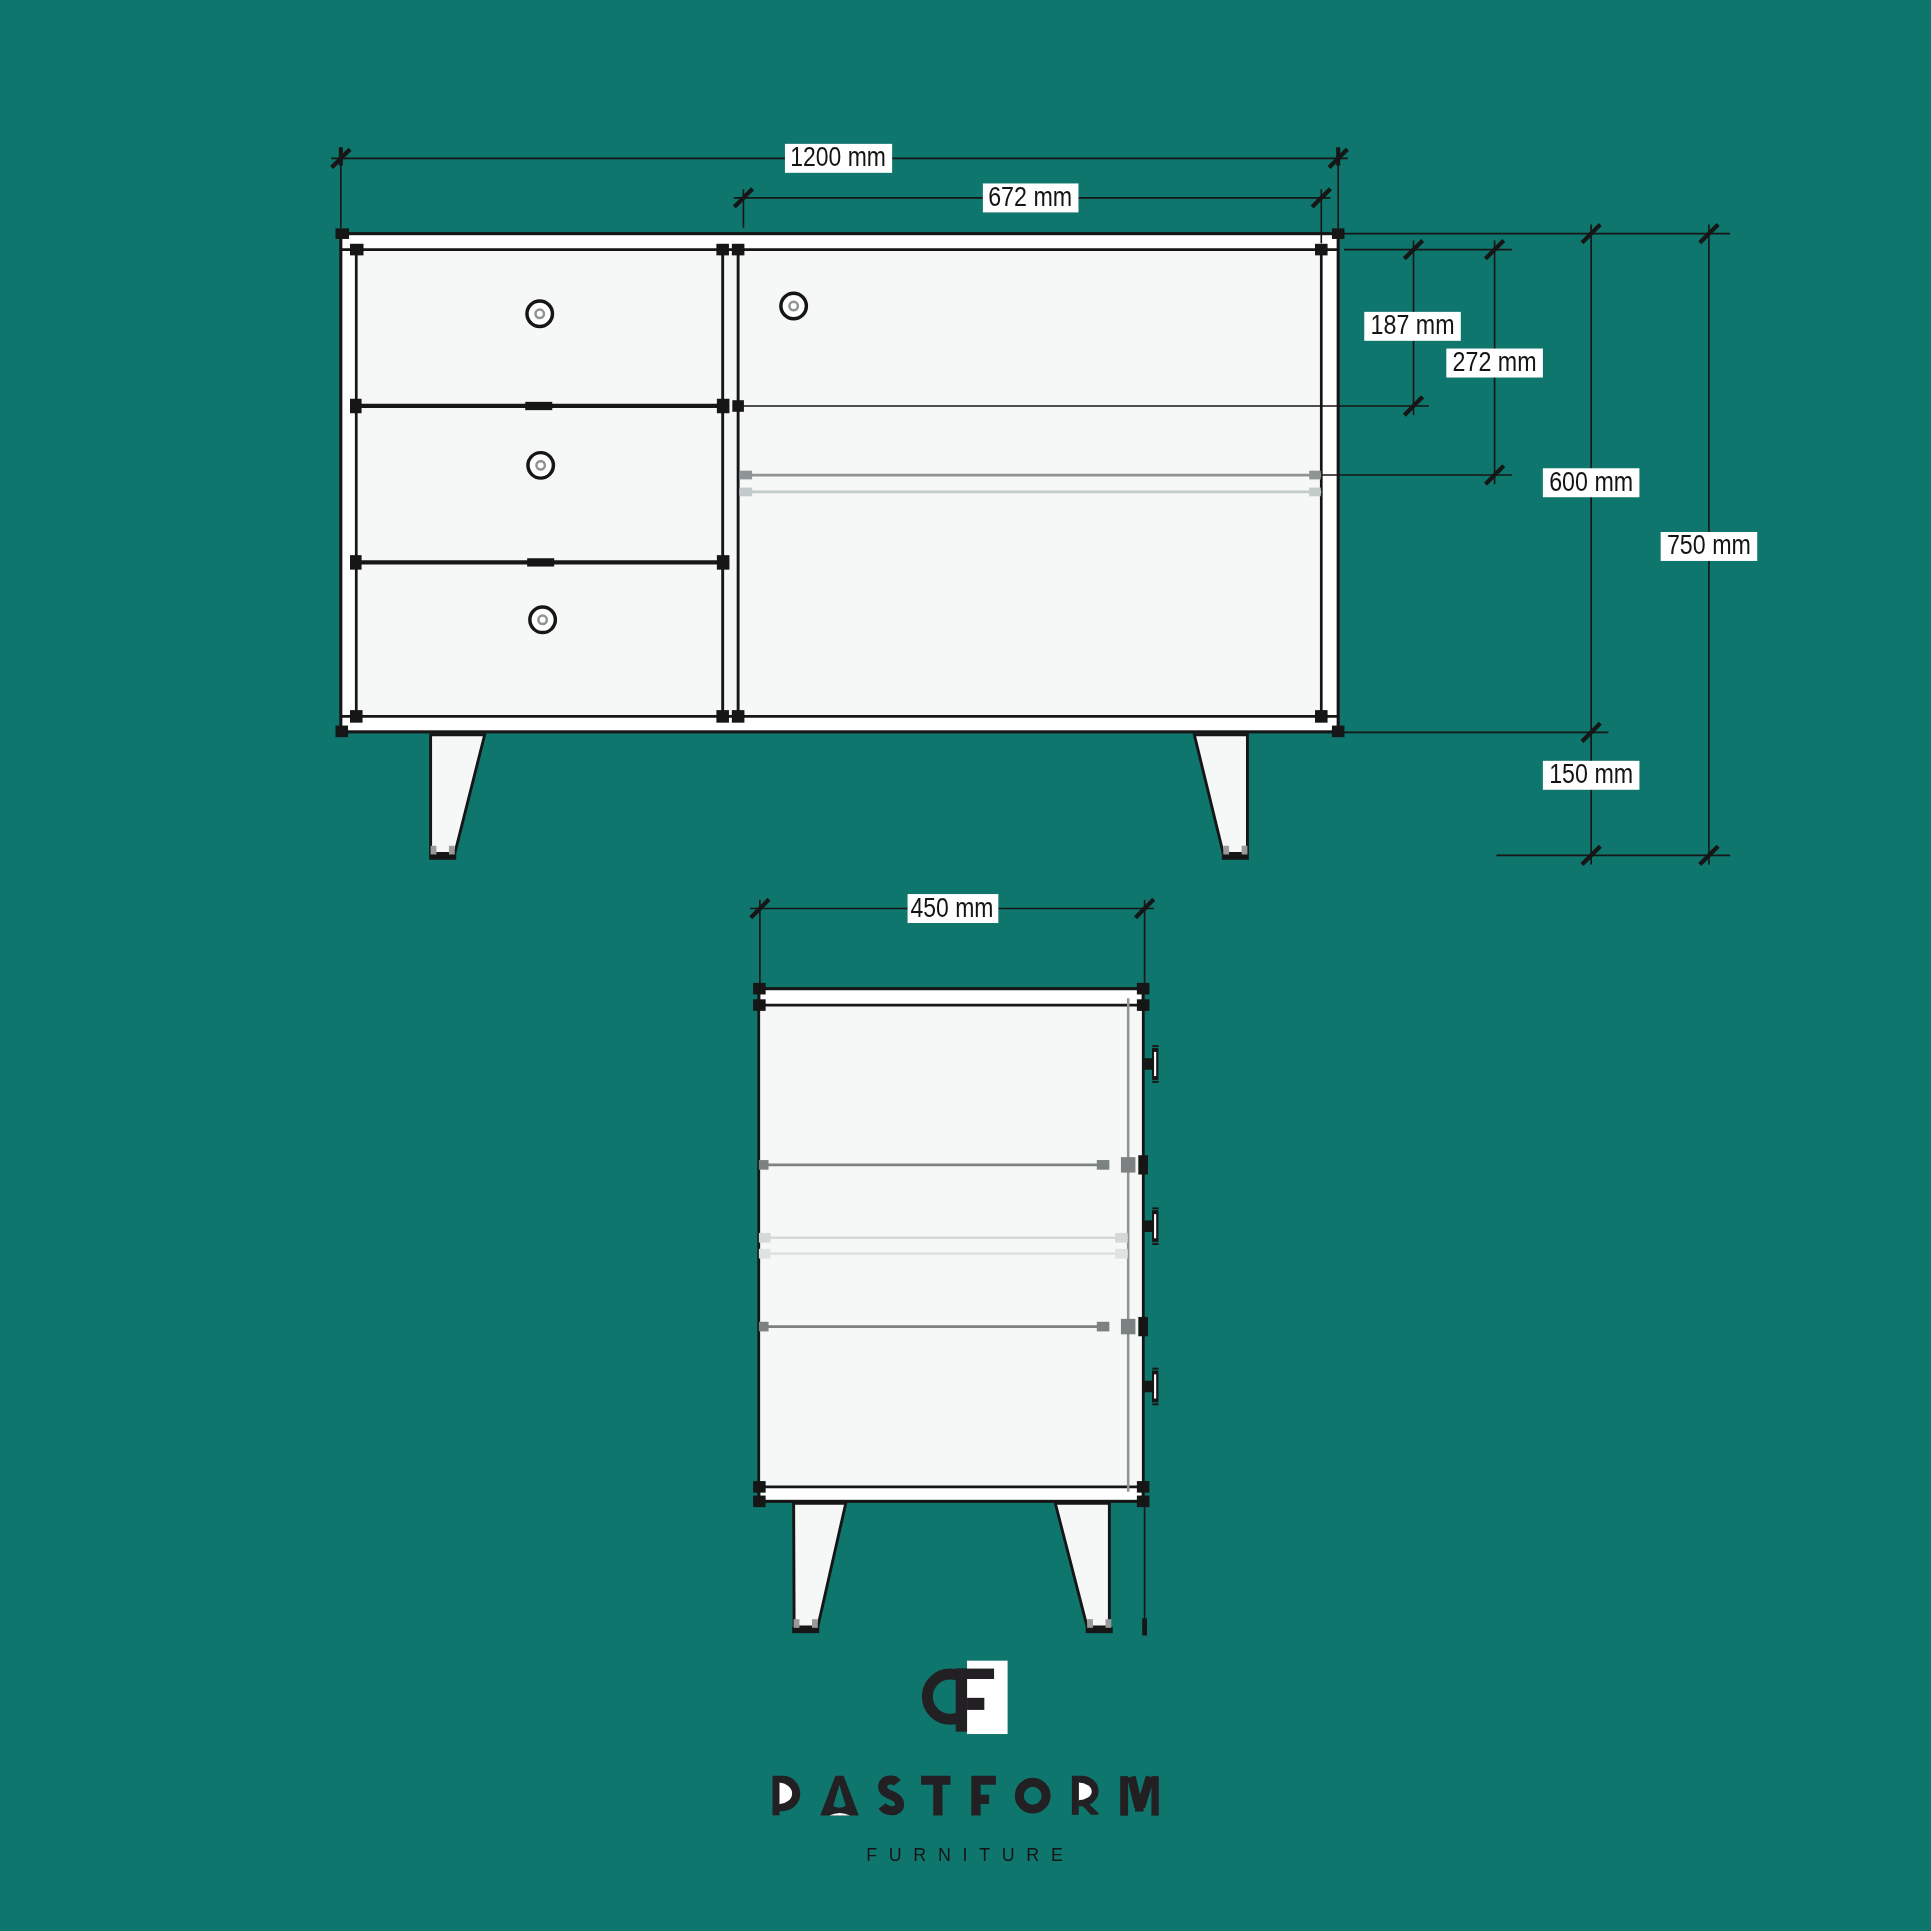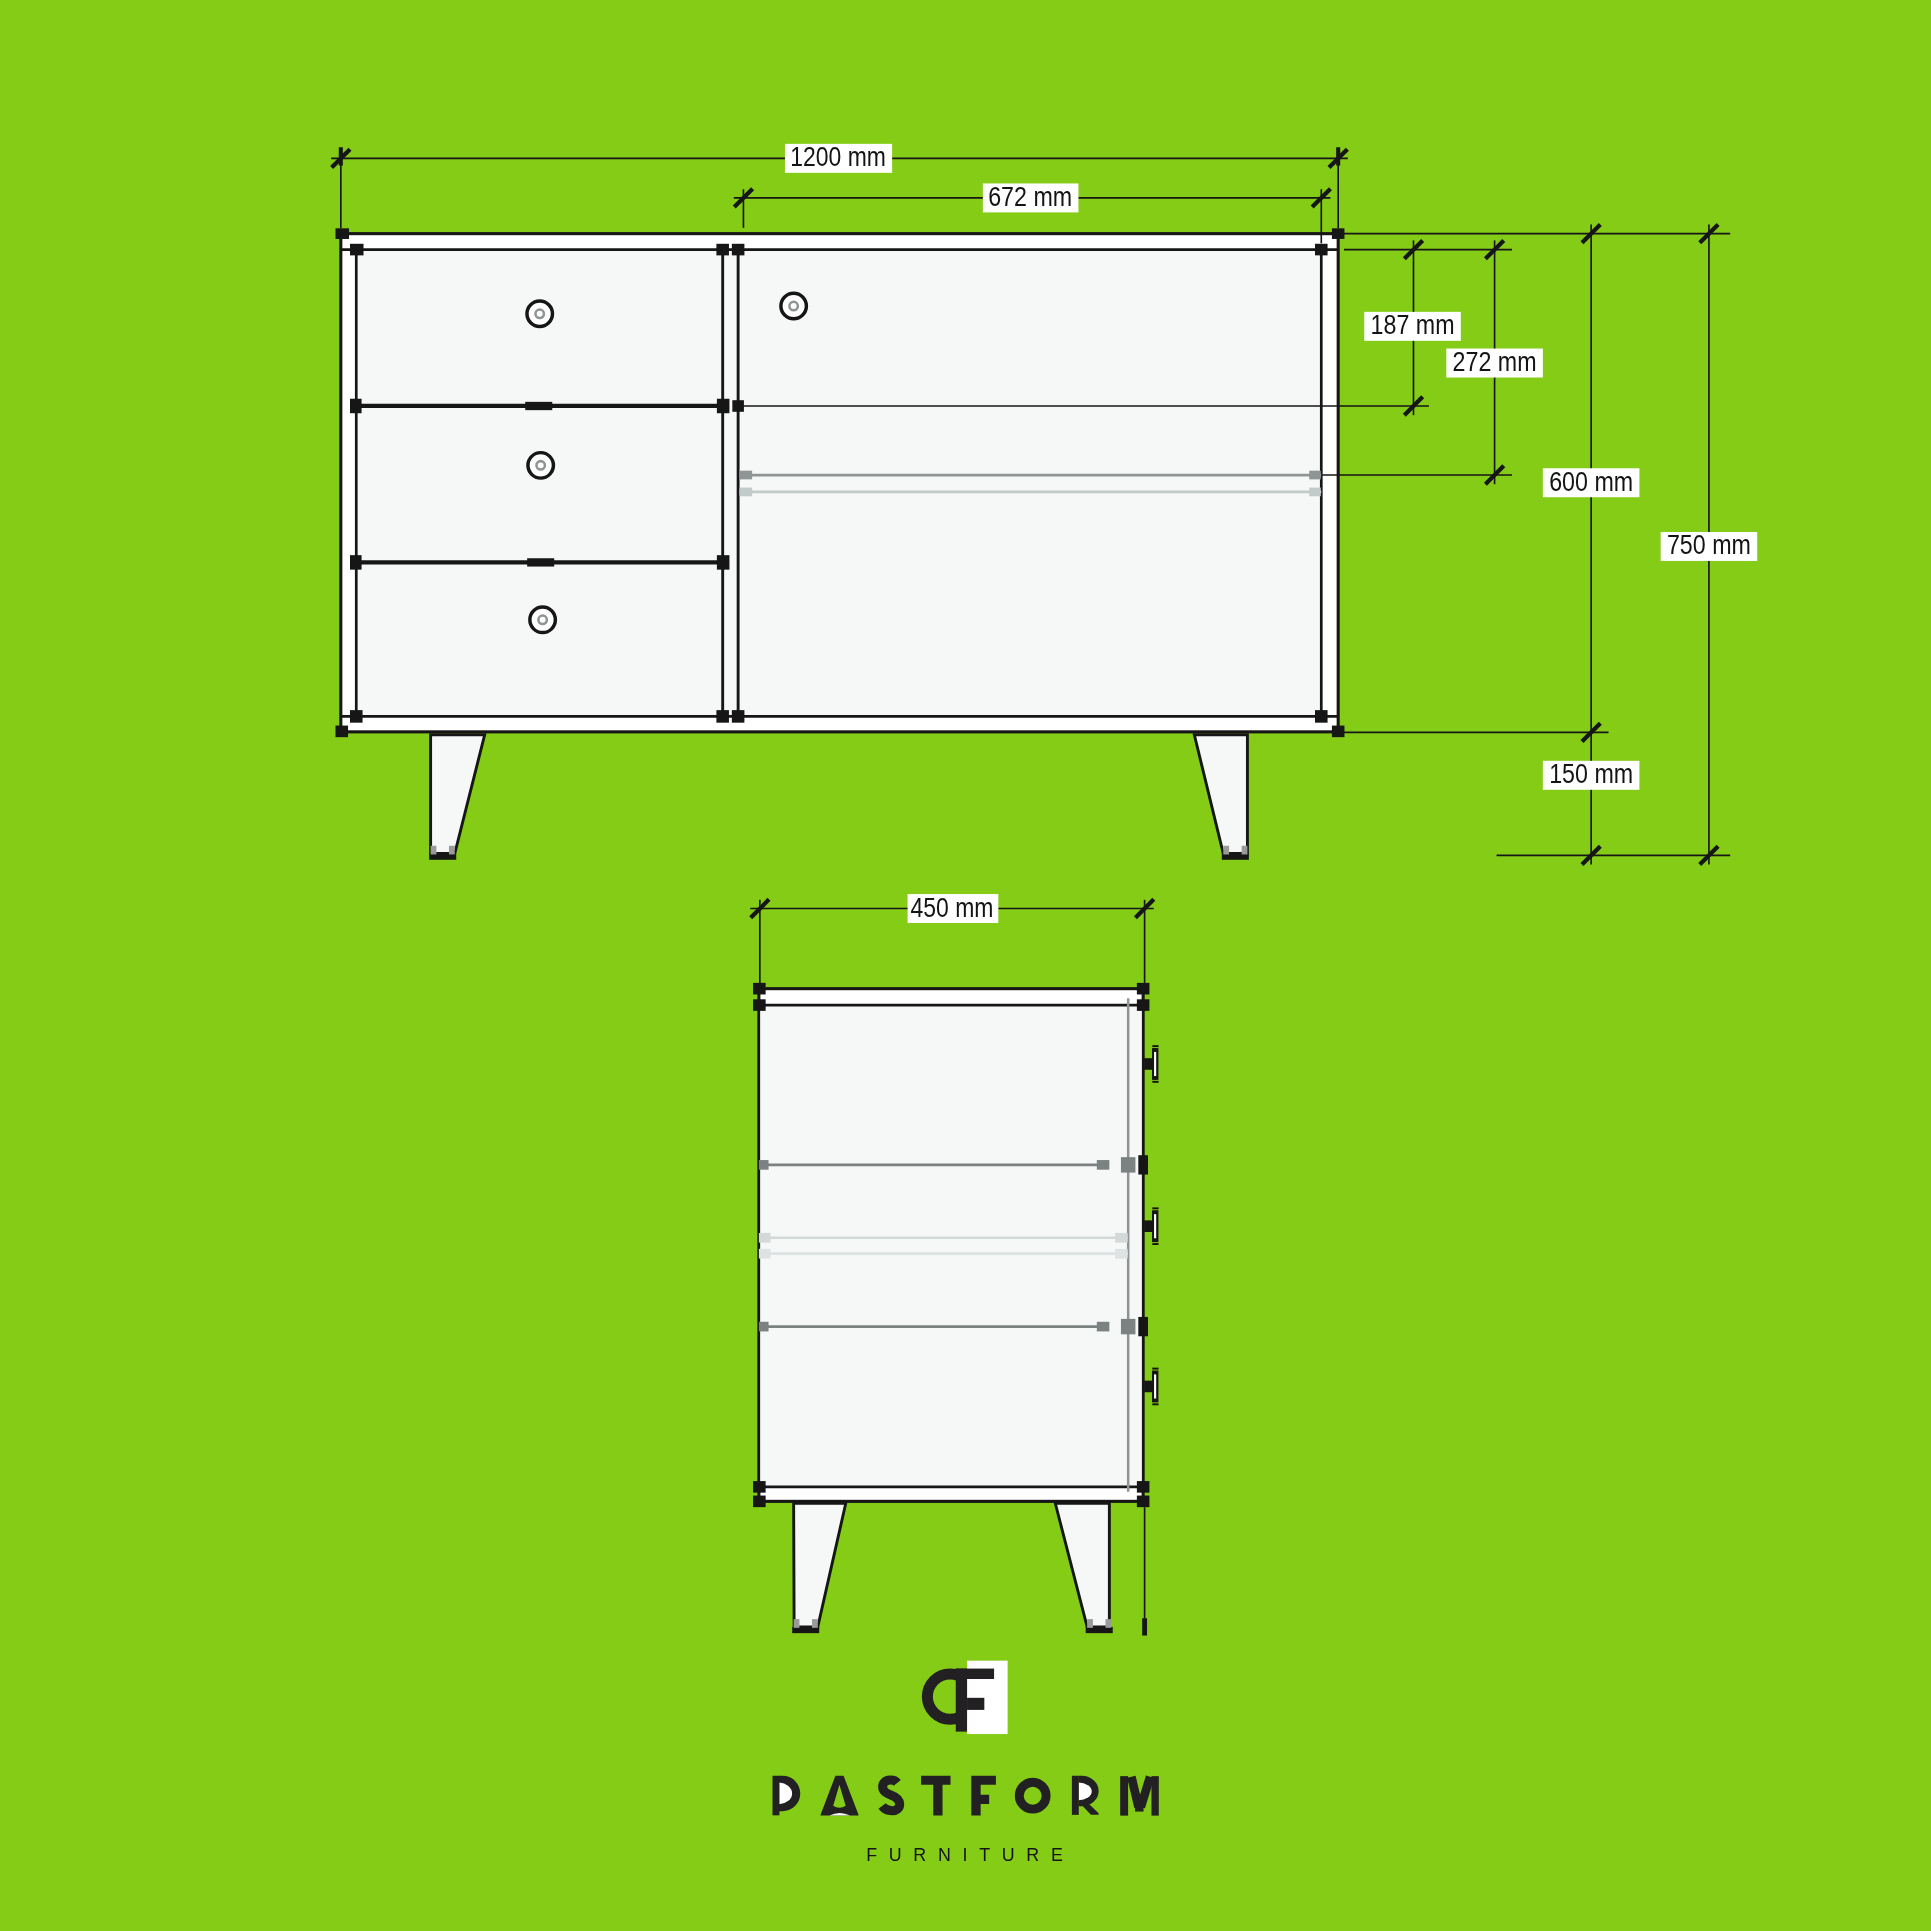--- a/index.html
+++ b/index.html
@@ -1,16 +1,16 @@
 <!DOCTYPE html>
 <html><head>
 <meta charset="utf-8">
 <style>
   html,body{margin:0;padding:0;background:#ffffff;}
-  .page{width:1931px;height:1931px;position:relative;background:#84cc16;overflow:hidden;}
+  .page{width:1931px;height:1931px;position:relative;background:#0f766e;overflow:hidden;}
   svg{display:block;}
   text{font-family:"Liberation Sans", sans-serif;fill:#141414;}
 </style>
 </head>
 <body>
 <div class="page">
 <svg width="1931" height="1931" viewBox="0 0 2000 2000">
 
 <g>
 <rect x="353" y="242" width="1033" height="516" fill="#ffffff" stroke="#161616" stroke-width="3.2"></rect>

